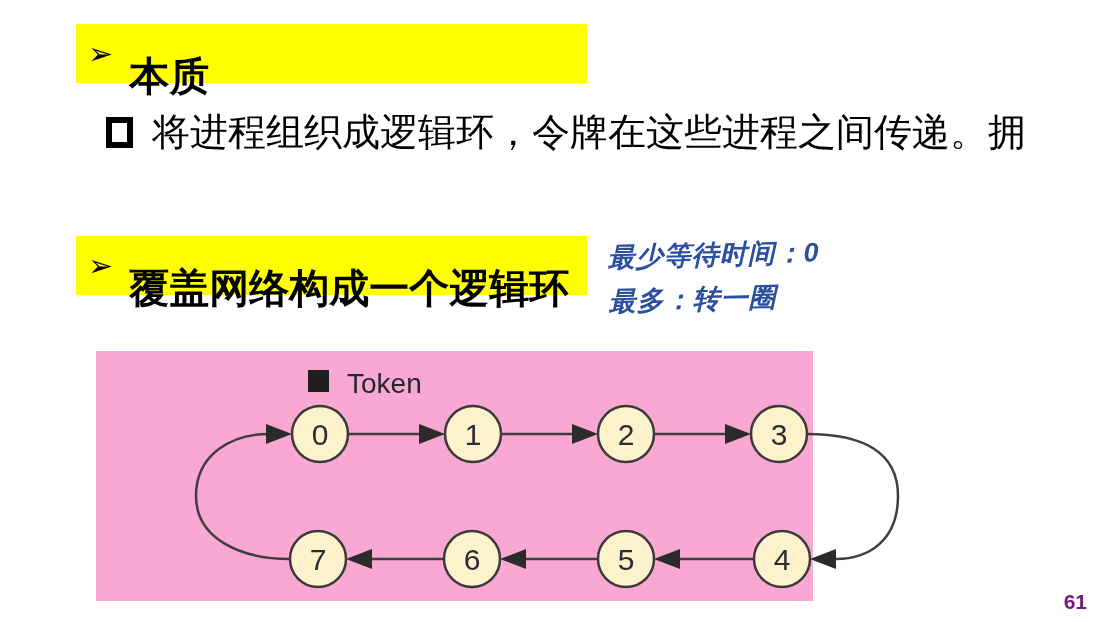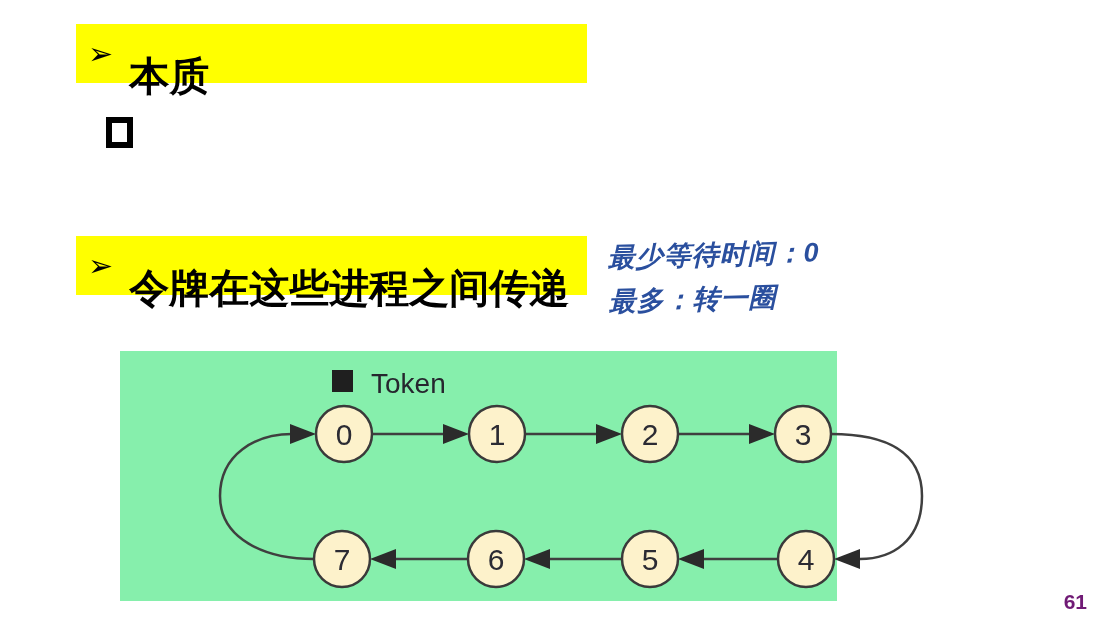--- a/index.html
+++ b/index.html
@@ -43,44 +43,44 @@
     color:#2a4f9e; font-style:italic; font-weight:bold;
     font-family:"Liberation Sans", sans-serif;
   }
   .annotation .ann-line {
     font-size:27px; height:44px; display:flex; align-items:center;
     white-space:nowrap; letter-spacing:1px;
   }
 
   .diagram-panel {
     position:absolute; left:96px; top:351px; width:717px; height:250px;
-    background:#86efac;
-    margin-left:24px;
+    background:#f9a8d4;
   }
   .page-number {
     position:absolute; right:8px; top:590px;
     font-size:21px; font-weight:bold; color:#701a75;
     font-family:"Liberation Sans", sans-serif;
   }
 </style>
 </head>
 <body>
 
 <div class="hl-header" id="header1">
   <span class="arrow">➢</span>
   <span class="hl-text">本质</span>
 </div>
 
 <div class="square-bullet"></div>
 <div class="body-lines">
+  <div class="body-line">将进程组织成逻辑环，令牌在这些进程之间传递。拥</div>
 </div>
 
 <div class="hl-header" id="header2">
   <span class="arrow">➢</span>
-  <span class="hl-text">令牌在这些进程之间传递</span>
+  <span class="hl-text">覆盖网络构成一个逻辑环</span>
 </div>
 
 <div class="annotation">
   <div class="ann-line">最少等待时间：0</div>
   <div class="ann-line">最多：转一圈</div>
 </div>
 
 <div class="diagram-panel">
   <svg width="866" height="250" viewBox="0 0 866 250">
 

